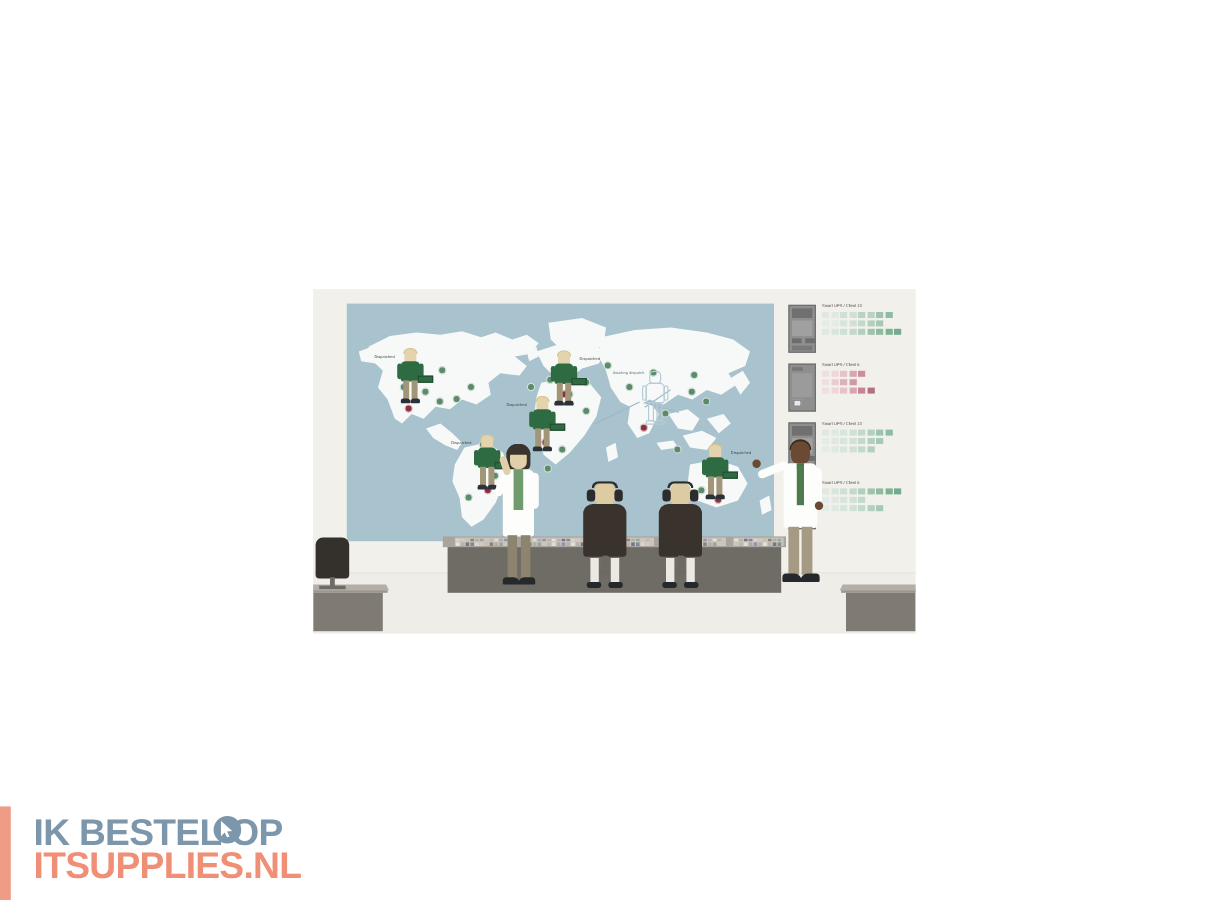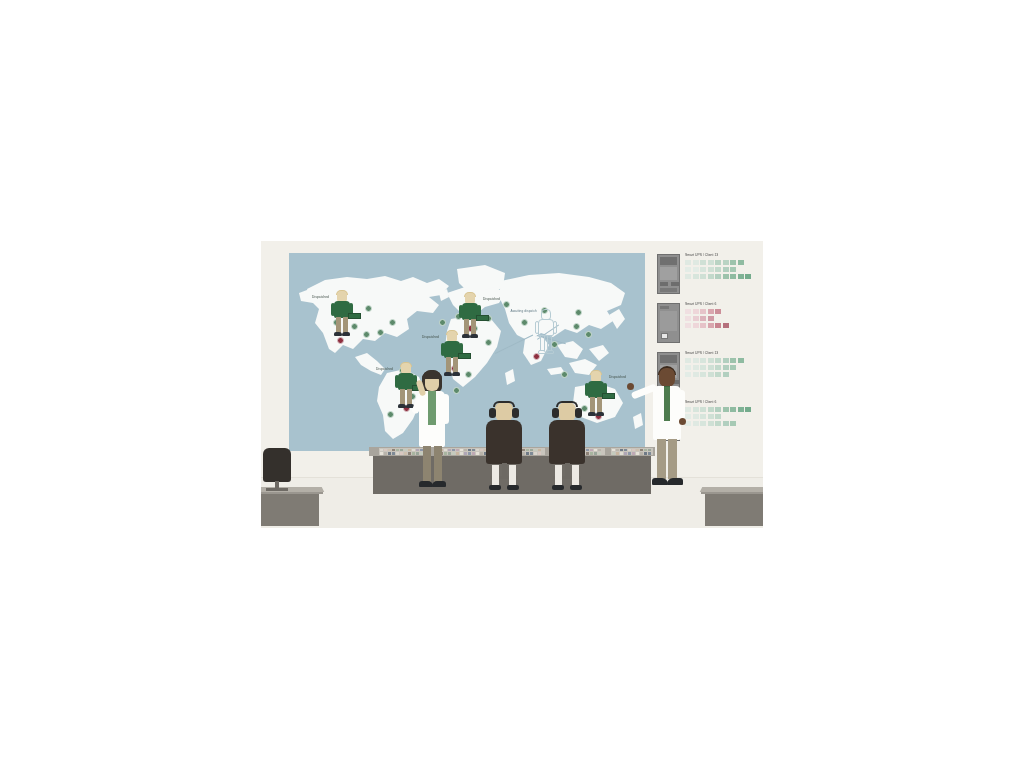--- a/index.html
+++ b/index.html
@@ -735,14 +735,24 @@
       <div class="arm-r"></div>
       <div class="hand-r"></div>
       <div class="legL"></div>
       <div class="legR"></div>
       <div class="shoeL"></div>
       <div class="shoeR"></div>
     </div>
 
   </div>
 
+  <div id="logo">
+    <div class="bar"></div>
+    <div class="l1">IK BESTEL OP</div>
+    <div class="l2">ITSUPPLIES.NL</div>
+    <div class="cursor-o">
+      <svg width="11" height="14" viewBox="0 0 11 14">
+        <path d="M0 0 L0 13 L3.2 9.8 L5.3 14 L7.3 13 L5.2 9 L9.5 8.6 Z" fill="#ffffff"></path>
+      </svg>
+    </div>
+  </div>
 
 </div>
 
 </body></html>

